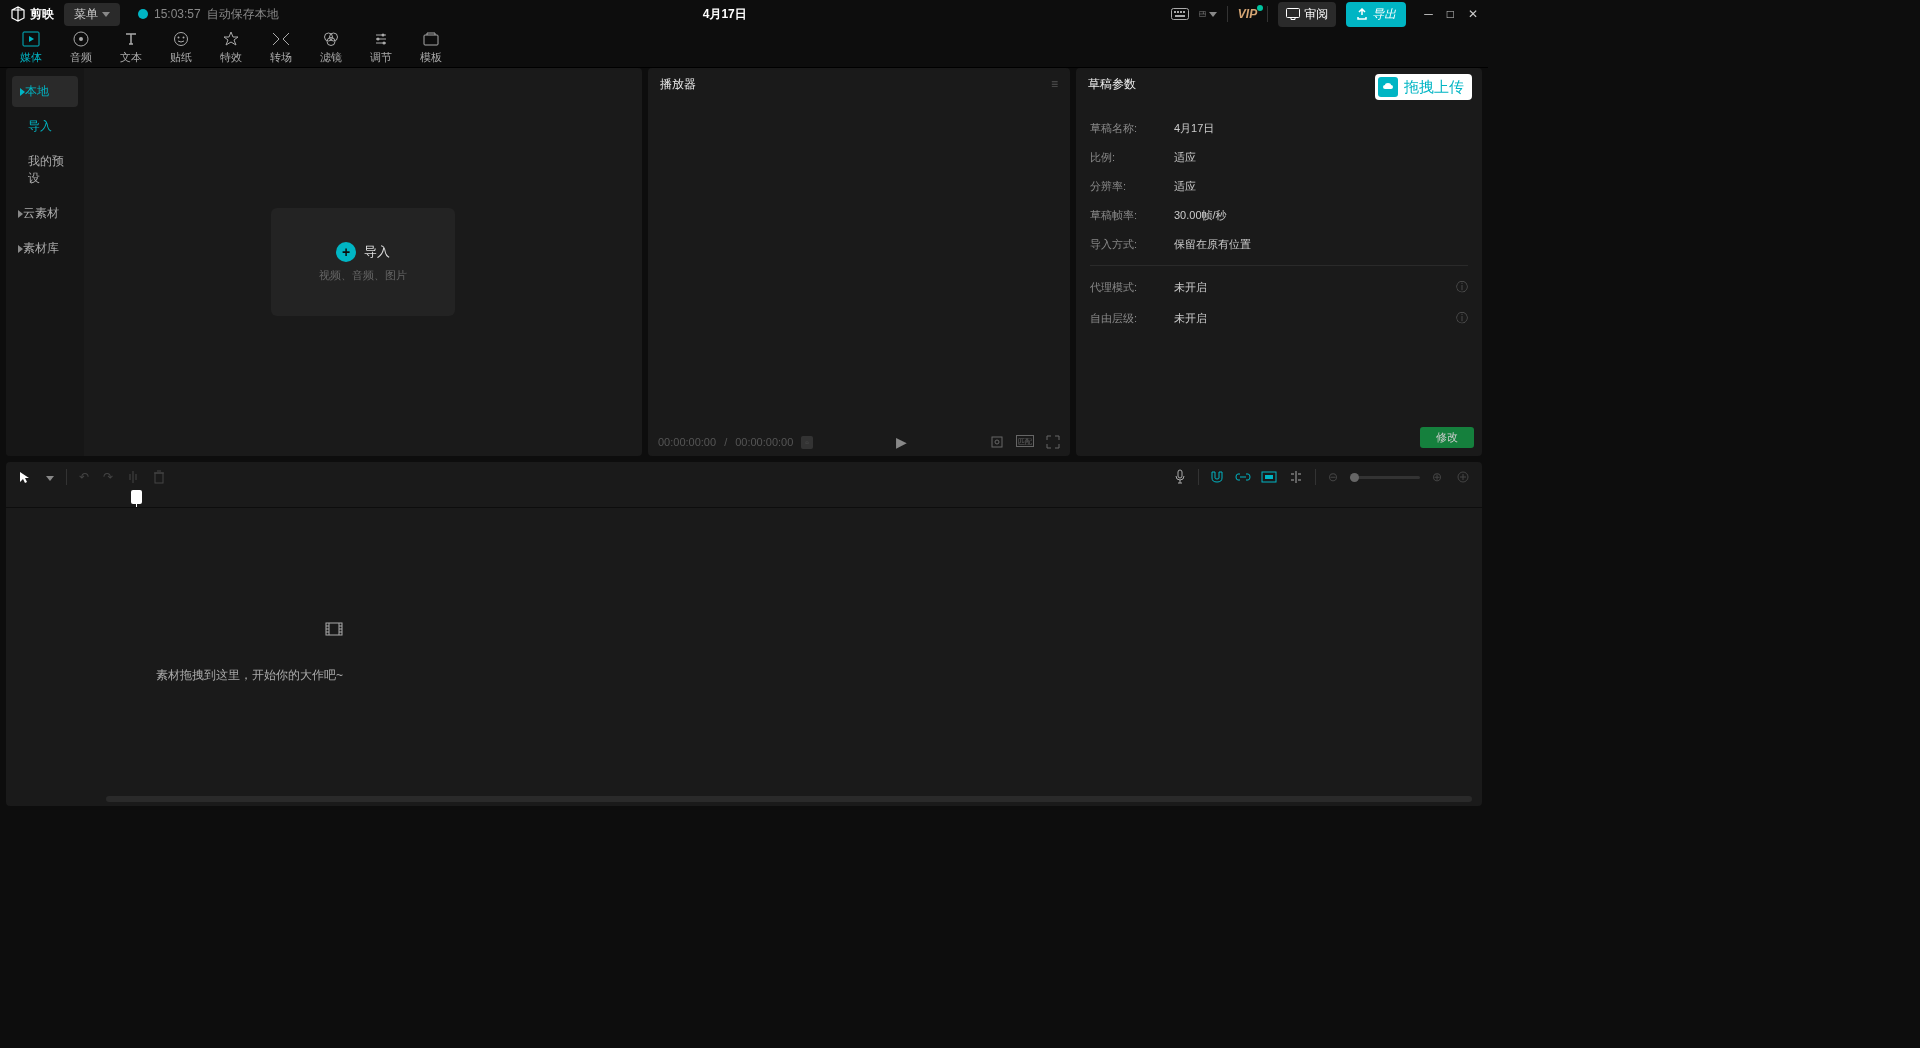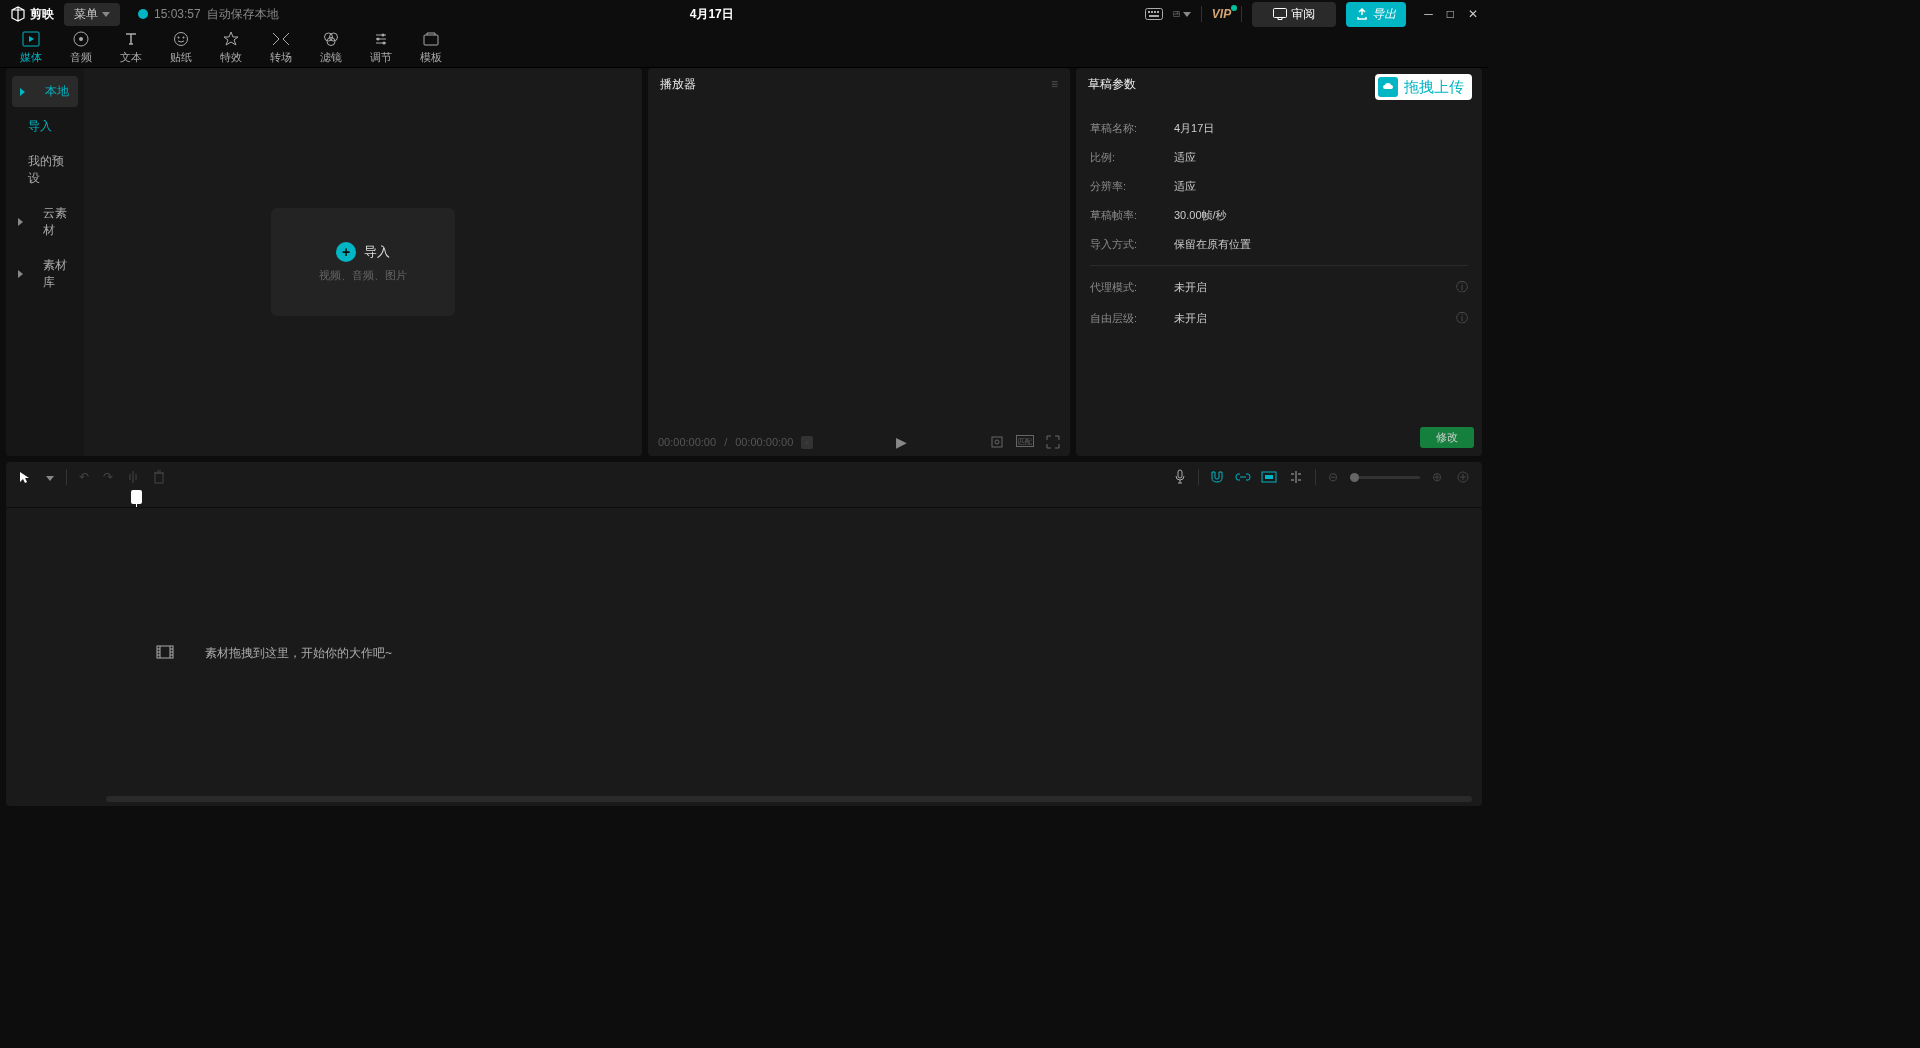--- a/index.html
+++ b/index.html
@@ -11,38 +11,38 @@
 .logo { display: flex; align-items: center; gap: 4px; color: #fff; font-weight: bold; }
 .menu-btn { background: #2a2a2a; padding: 3px 10px; border-radius: 4px; display: flex; align-items: center; gap: 4px; cursor: pointer; color: #ccc; }
 .save-status { display: flex; align-items: center; gap: 6px; color: #888; margin-left: 8px; }
 .save-dot { width: 10px; height: 10px; background: #00b5c4; border-radius: 50%; }
 .titlebar-center { flex: 1; text-align: center; color: #fff; font-weight: bold; }
 .titlebar-right { display: flex; align-items: center; gap: 10px; }
 .tb-icon { width: 18px; height: 14px; display: flex; align-items: center; justify-content: center; color: #ccc; cursor: pointer; }
 .tb-divider { width: 1px; height: 16px; background: #333; }
 .vip-badge { color: #d4a574; font-style: italic; font-weight: bold; position: relative; }
 .vip-dot { position: absolute; top: -2px; right: -6px; width: 6px; height: 6px; background: #00c4a0; border-radius: 50%; }
-.review-btn { background: #2a2a2a; padding: 4px 21px; border-radius: 4px; display: flex; align-items: center; gap: 4px; cursor: pointer; color: #fff; }
+.review-btn { background: #2a2a2a; padding: 4px 8px; border-radius: 4px; display: flex; align-items: center; gap: 4px; cursor: pointer; color: #fff; }
 .export-btn { background: #00b5c4; padding: 4px 10px; border-radius: 4px; display: flex; align-items: center; gap: 4px; cursor: pointer; color: #fff; font-style: italic; }
 .window-controls { display: flex; gap: 14px; margin-left: 8px; }
 .window-controls span { cursor: pointer; color: #ccc; }
 
 
 .tabbar { height: 40px; background: #0d0d0d; display: flex; align-items: center; padding: 0 6px; border-bottom: 1px solid #000; }
 .tab { display: flex; flex-direction: column; align-items: center; justify-content: center; padding: 2px 14px; cursor: pointer; color: #aaa; gap: 2px; }
 .tab.active { color: #00b5c4; }
 .tab-icon { font-size: 16px; height: 18px; display: flex; align-items: center; }
 .tab-label { font-size: 11px; }
 
 
 .main { display: flex; height: 388px; gap: 6px; padding: 0 6px; }
 .panel { background: #1a1a1a; border-radius: 4px; }
 .media-panel { width: 636px; display: flex; }
 .media-sidebar { width: 78px; background: #161616; border-radius: 4px 0 0 4px; padding-top: 6px; }
-.sidebar-item { padding: 9px 12px; color: #aaa; cursor: pointer; font-size: 12px; display: flex; align-items: center; gap: 20px; }
+.sidebar-item { padding: 9px 12px; color: #aaa; cursor: pointer; font-size: 12px; display: flex; align-items: center; gap: 0; }
 .sidebar-item.active { background: #2a2a2a; color: #00b5c4; border-radius: 4px; margin: 2px 6px; padding: 7px 8px; }
 .sidebar-item.sub { padding-left: 22px; }
 .sidebar-item.sub.active-text { color: #00b5c4; }
 .media-content { flex: 1; display: flex; align-items: center; justify-content: center; }
 .import-card { width: 184px; height: 108px; background: #232323; border-radius: 6px; display: flex; flex-direction: column; align-items: center; justify-content: center; gap: 6px; cursor: pointer; }
 .import-plus { width: 20px; height: 20px; background: #00b5c4; border-radius: 50%; display: flex; align-items: center; justify-content: center; color: #0d0d0d; font-weight: bold; font-size: 14px; }
 .import-row { display: flex; align-items: center; gap: 8px; }
 .import-text { color: #ddd; font-size: 13px; }
 .import-sub { color: #666; font-size: 11px; }
 
@@ -75,21 +75,21 @@
 .tl-tool.disabled { color: #444; }
 .tl-spacer { flex: 1; }
 .tl-icon-colored { color: #00b5c4; cursor: pointer; }
 
 
 .timeline { background: #1a1a1a; margin: 0 6px 6px 6px; border-radius: 0 0 4px 4px; height: 314px; position: relative; }
 .timeline-ruler { height: 16px; border-bottom: 1px solid #0d0d0d; position: relative; }
 .playhead { position: absolute; left: 130px; top: 0; bottom: 0; width: 1px; background: #fff; }
 .playhead-handle { position: absolute; top: -2px; left: -5px; width: 11px; height: 14px; background: #fff; border-radius: 2px; }
 .timeline-body { flex: 1; display: flex; align-items: center; padding-left: 150px; height: 290px; }
-.timeline-hint { display: flex; align-items: flex-start; gap: 31px; color: #aaa; }
+.timeline-hint { display: flex; align-items: flex-end; gap: 31px; color: #aaa; flex-direction: column; }
 .timeline-scrollbar { position: absolute; bottom: 4px; left: 100px; right: 10px; height: 6px; background: #2a2a2a; border-radius: 3px; }
 
 .chevron { display: inline-block; width: 0; height: 0; }
 .chevron-down { border-left: 4px solid transparent; border-right: 4px solid transparent; border-top: 5px solid #888; }
 .chevron-right { border-top: 4px solid transparent; border-bottom: 4px solid transparent; border-left: 5px solid #888; }
 
 svg { display: block; }
 </style>
 </head>
 <body>

